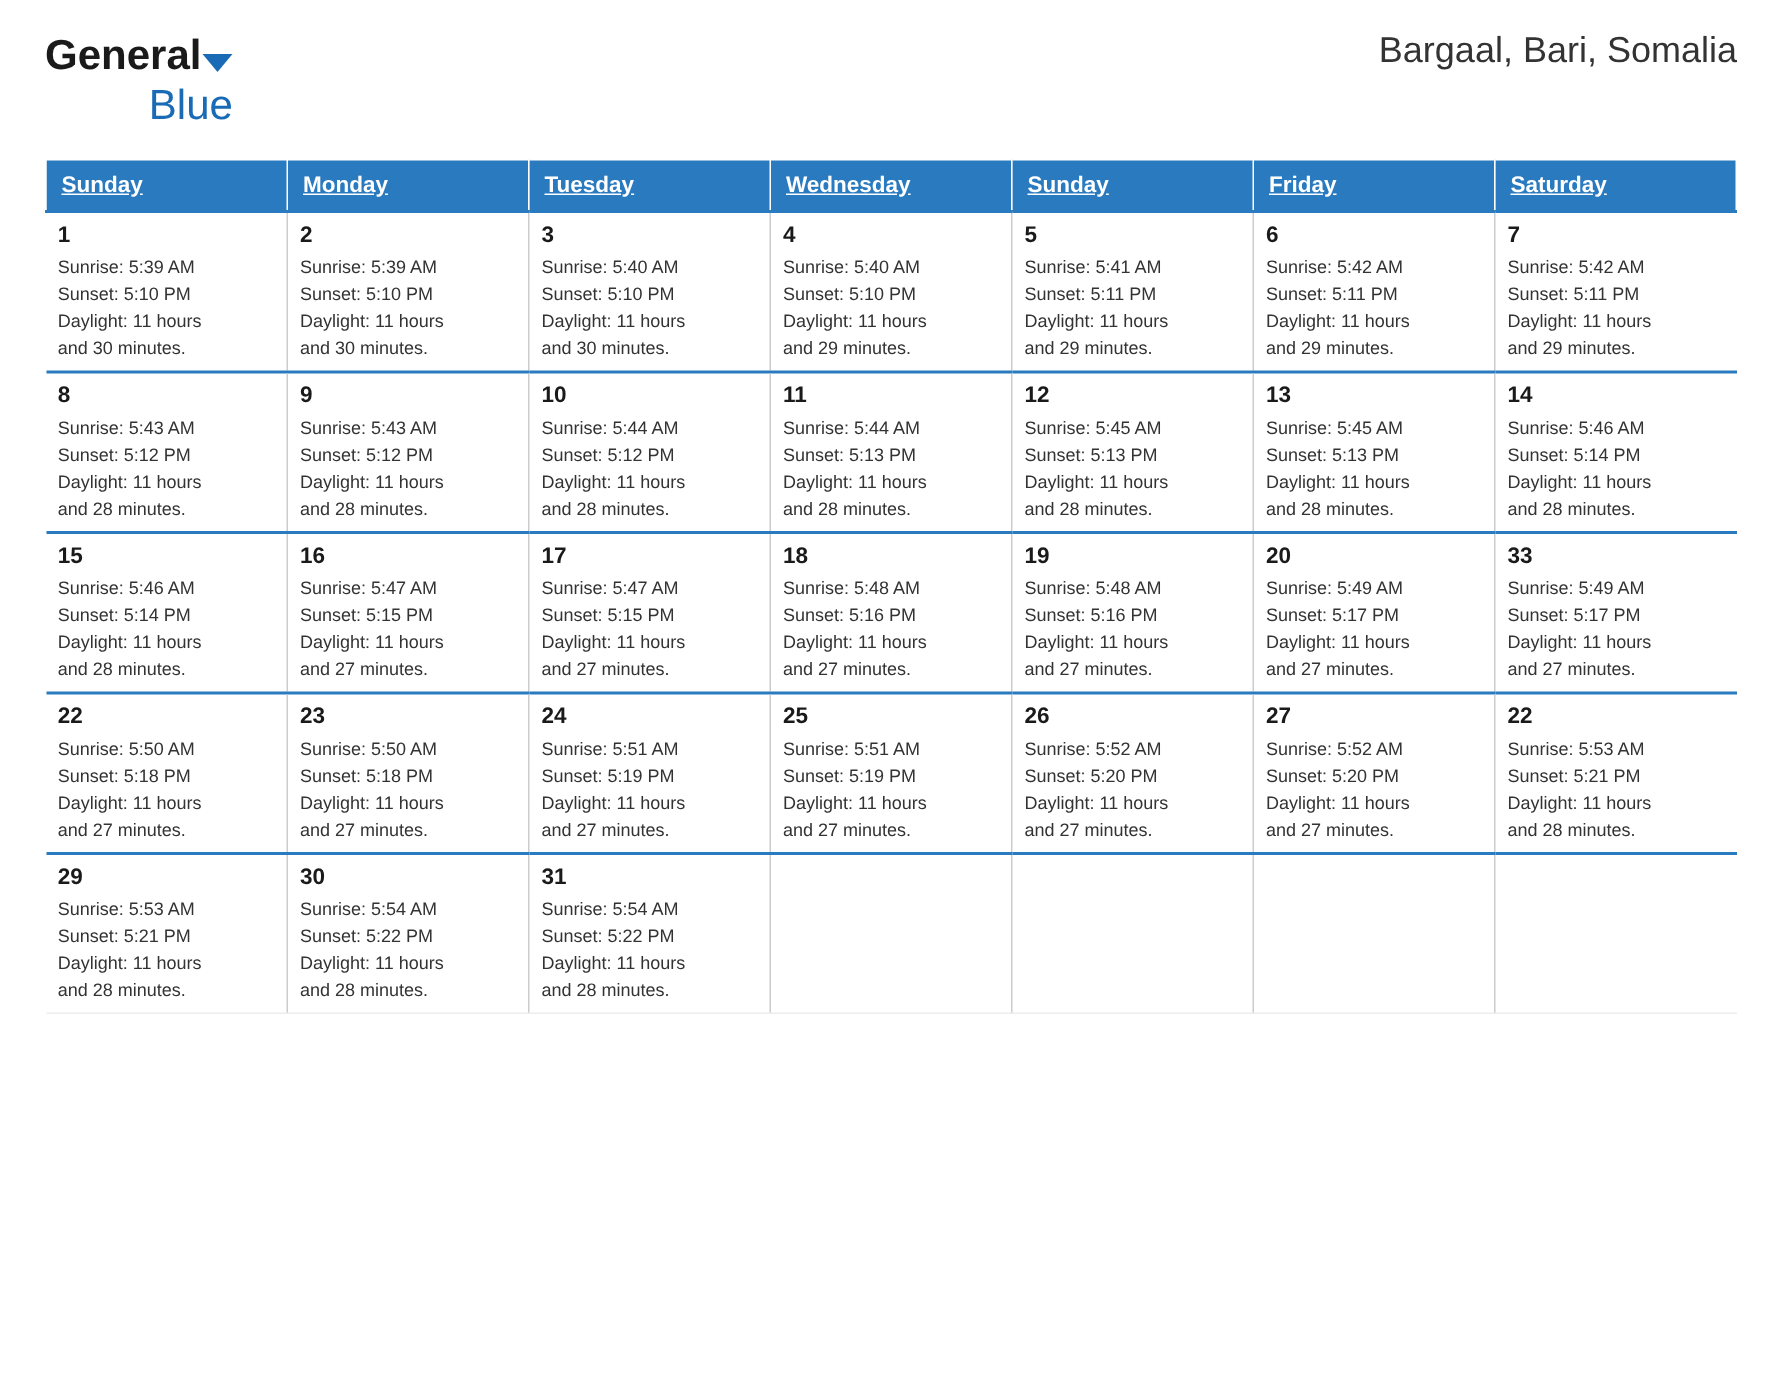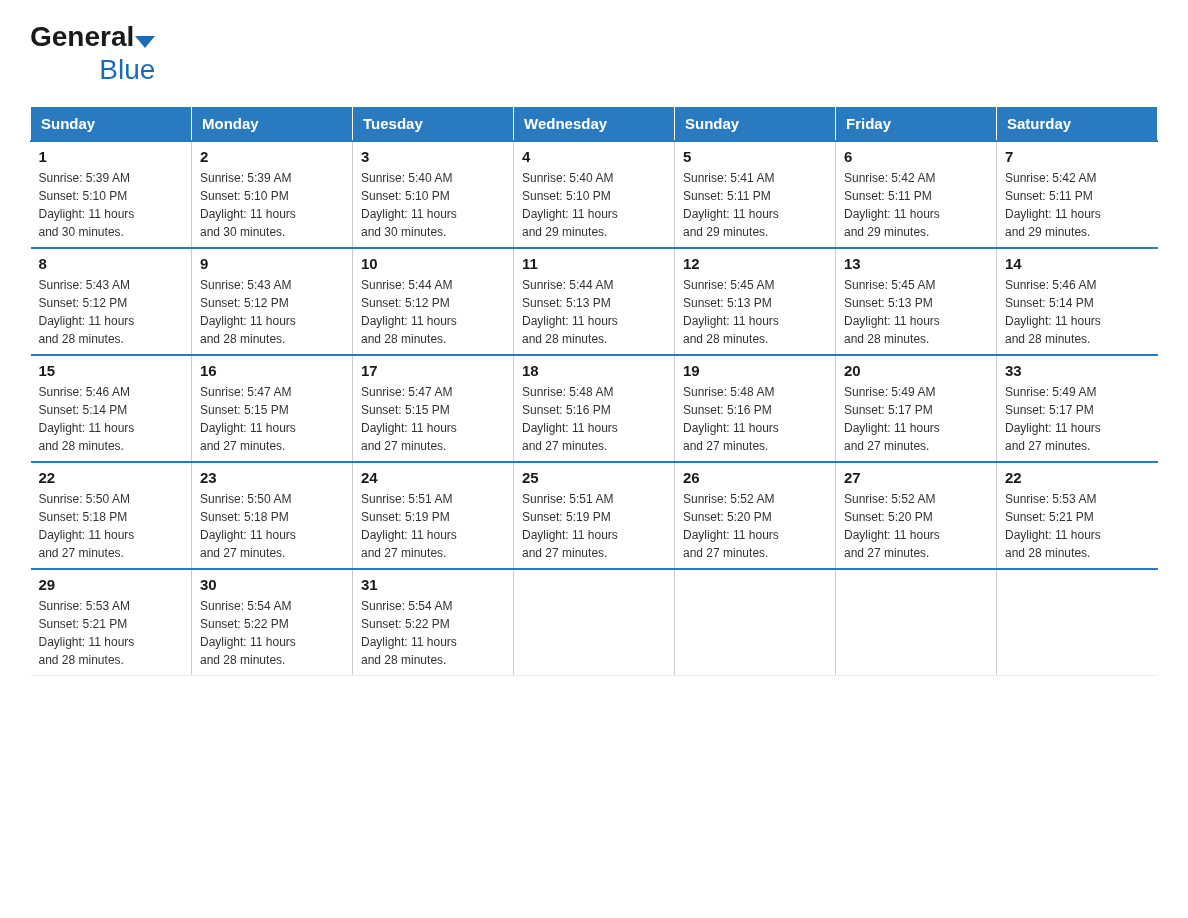--- a/index.html
+++ b/index.html
@@ -40,20 +40,21 @@
       border-collapse: collapse;
     }
     .calendar thead tr th {
       background-color: #2a7abf;
       color: #fff;
       font-size: 15px;
       font-weight: bold;
       padding: 8px 10px;
       text-align: left;
       border: 1px solid #fff;
+      text-decoration: underline;
     }
     .calendar tbody tr td {
       vertical-align: top;
       padding: 6px 8px;
       border-top: 2px solid #2a7abf;
       border-right: 1px solid #ccc;
       border-bottom: 1px solid #eee;
       font-size: 12.5px;
       color: #333;
       width: calc(100% / 7);
@@ -109,20 +110,21 @@
     <div class="logo-wrapper">
       <div class="logo-text-group">
         <span class="logo-text-general">General</span><span class="logo-triangle"></span>
       </div>
     </div>
     <div>
       <span class="logo-text-blue" style="font-size:28px;font-weight:normal;">Blue</span>
     </div>
   </div>
   <div class="title-block">
+    <h2>Bargaal, Bari, Somalia</h2>
   </div>
 </div>
 
 <table class="calendar">
   <thead>
     <tr>
     <th>Sunday</th>
         <th>Monday</th>
         <th>Tuesday</th>
         <th>Wednesday</th>

